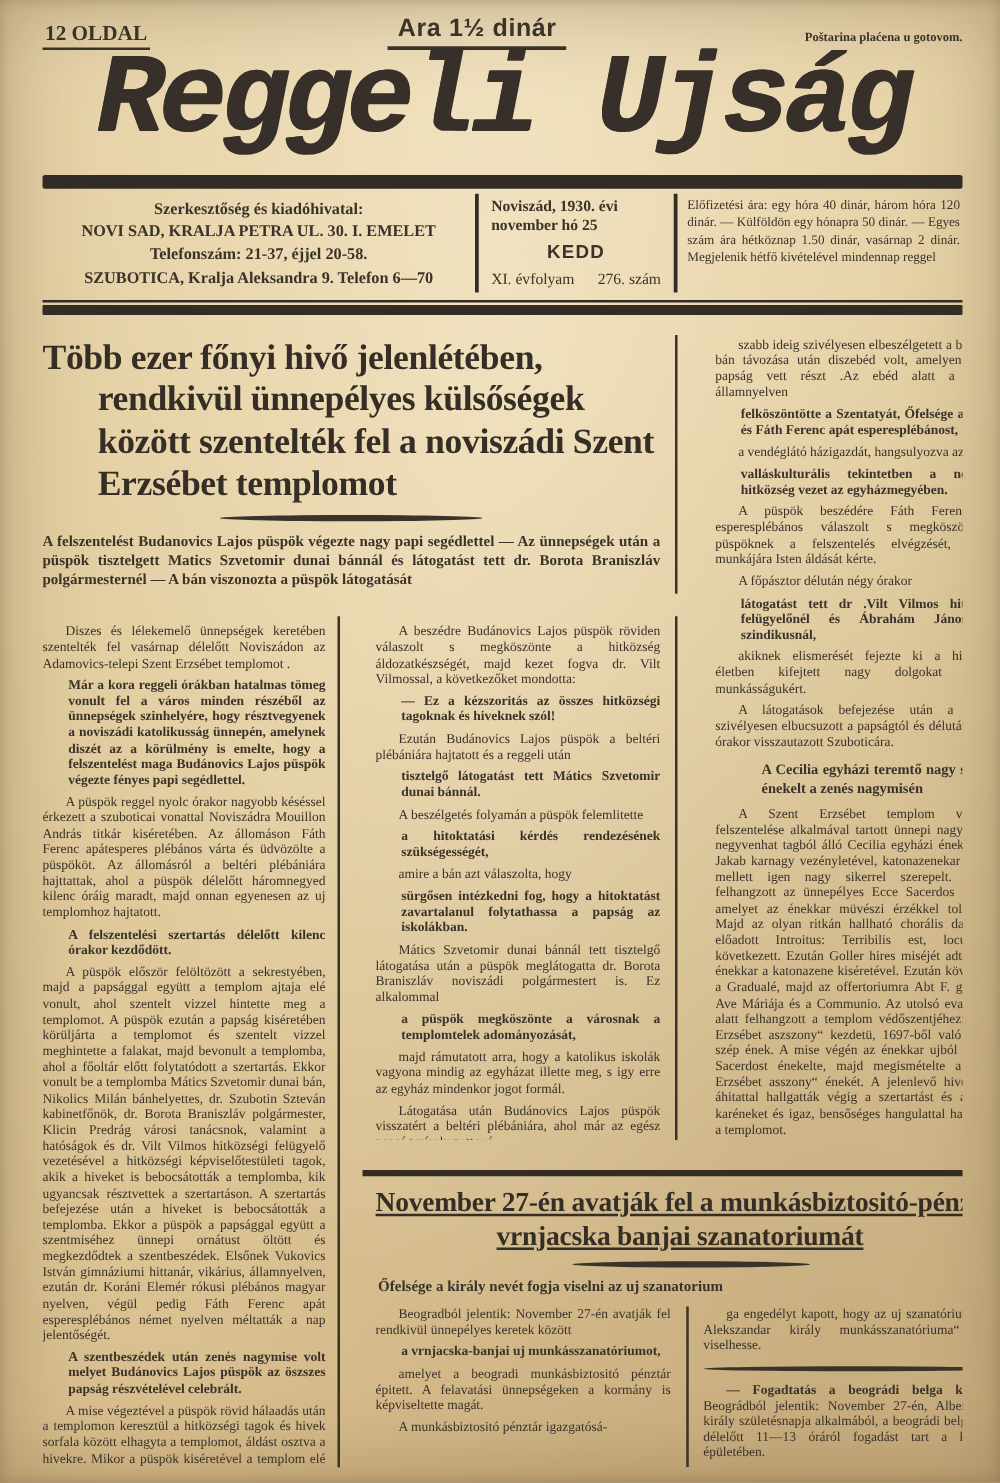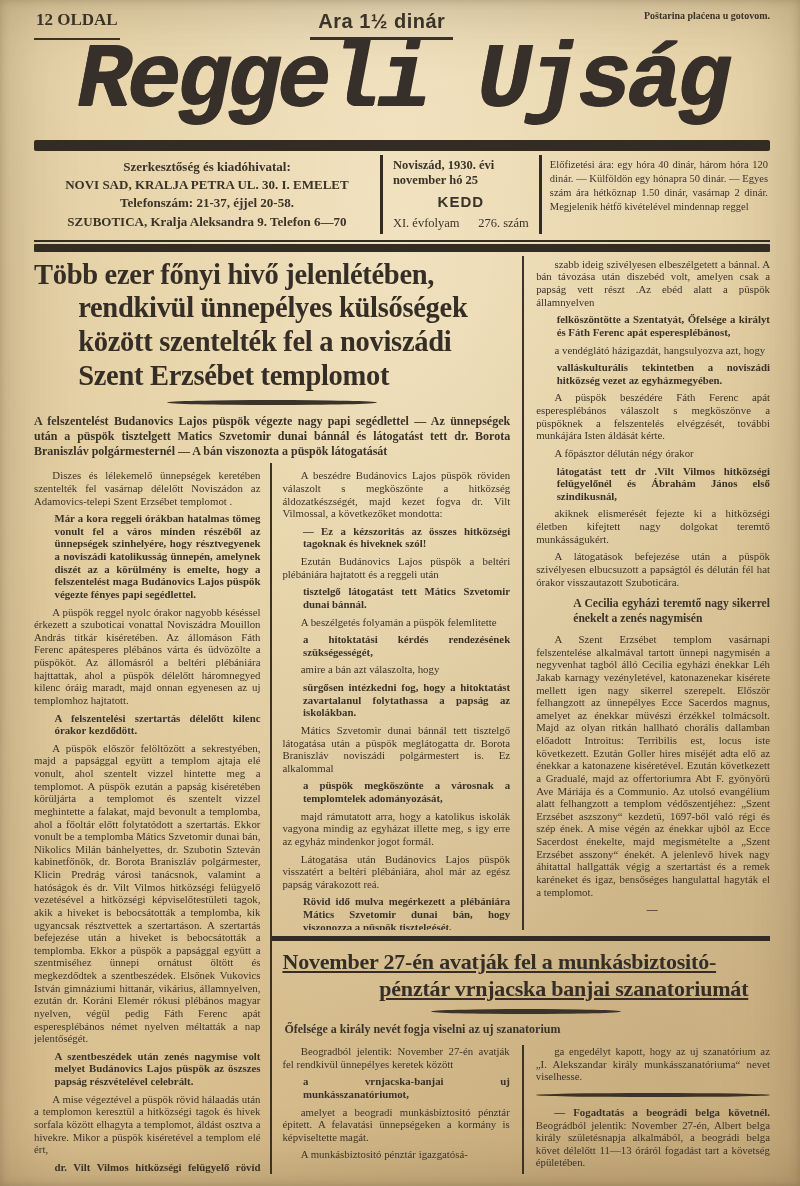--- a/index.html
+++ b/index.html
@@ -13,21 +13,21 @@
     color:var(--ink);
     font-family:"Liberation Serif", serif;
     background:
       radial-gradient(ellipse at 50% 18%, rgba(255,247,224,.45), rgba(255,247,224,0) 62%),
       radial-gradient(ellipse at 85% 90%, rgba(120,90,50,.18), rgba(120,90,50,0) 55%),
       linear-gradient(180deg, #e7d3a9 0%, #e3cea1 45%, #dcc495 80%, #d8bd8c 100%);
     box-shadow: inset 0 0 70px rgba(92,70,38,.38), inset 0 0 10px rgba(70,52,26,.25);
     display:flex; flex-direction:column;
   }
   
-  .topbar{display:flex; justify-content:space-between; height:30px;}
+  .topbar{display:flex; justify-content:space-between; align-items:flex-end; height:30px;}
   .pagecount{font-size:17px; font-weight:bold; border-bottom:2px solid var(--ink); padding:0 2px 1px;}
   .price{font-family:"Liberation Sans", sans-serif; font-size:20px; font-weight:bold;
          border-bottom:3px solid var(--ink); padding:0 8px 2px; letter-spacing:.5px;}
   .postage{font-size:10px; font-weight:bold; padding-bottom:4px;}
   
   .masthead{
     text-align:center; font-family:Liberation Mono, monospace; font-style:italic; font-weight:bold;
     font-size:90px; line-height:1.02; letter-spacing:-4px; color:#37302a;
     text-shadow:1px 0 0 #37302a, 0 1px 0 #37302a;
     margin-top:-4px; height:104px; overflow:hidden;
@@ -39,23 +39,23 @@
   .infobar{display:flex; align-items:stretch; padding:4px 0; min-height:62px;}
   .info-left{width:47%; text-align:center; font-size:13px; font-weight:bold; line-height:1.4; padding:3px 6px;}
   .info-center{width:22%; border-left:3px solid var(--bar); border-right:3px solid var(--bar);
                padding:3px 10px; display:flex; flex-direction:column; justify-content:space-between;}
   .info-center .date{font-size:12.5px; font-weight:bold;}
   .info-center .day{font-family:"Liberation Sans", sans-serif; font-size:15px; font-weight:bold;
                     text-align:center; letter-spacing:1px;}
   .info-center .volrow{display:flex; justify-content:space-between; font-size:12.5px;}
   .info-right{width:31%; font-size:10.5px; font-weight:normal; text-align:justify; line-height:1.32; padding:3px 2px 3px 8px;}
   
-  .grid{flex:1; display:grid; margin-top:4px; overflow:hidden;
+  .grid{flex:1; display:grid; margin-top:16px; overflow:hidden;
         grid-template-columns:32.4% 34.2% 33.4%;
-        grid-template-rows:auto 1fr auto;}
+        grid-template-rows:auto 1fr auto;gap:18px;}
   .head-block{grid-column:1/3; grid-row:1; border-right:2px solid var(--ink); padding:2px 12px 4px 0;}
   .headline{font-size:28.5px; font-weight:bold; line-height:1.18; letter-spacing:-.3px;
             padding-left:1.55em; text-indent:-1.55em; color:#352e26;}
   .lens{height:5px; background:var(--ink); border-radius:50%; width:210px; margin:8px auto 9px;}
   .lead{font-size:12px; font-weight:bold; text-align:justify; line-height:1.25;}
   .bodycol{font-size:10.8px; line-height:1.17; text-align:justify; overflow:hidden;}
   .col1{grid-column:1; grid-row:2/4; border-right:2px solid var(--ink); padding:6px 10px 0 0;}
   .col2{grid-column:2; grid-row:2; border-right:2px solid var(--ink); padding:6px 12px 0 10px;}
   .col3{grid-column:3; grid-row:1/3; padding:2px 0 0 12px;}
   .bodycol p{margin:0 0 5px 0;}

